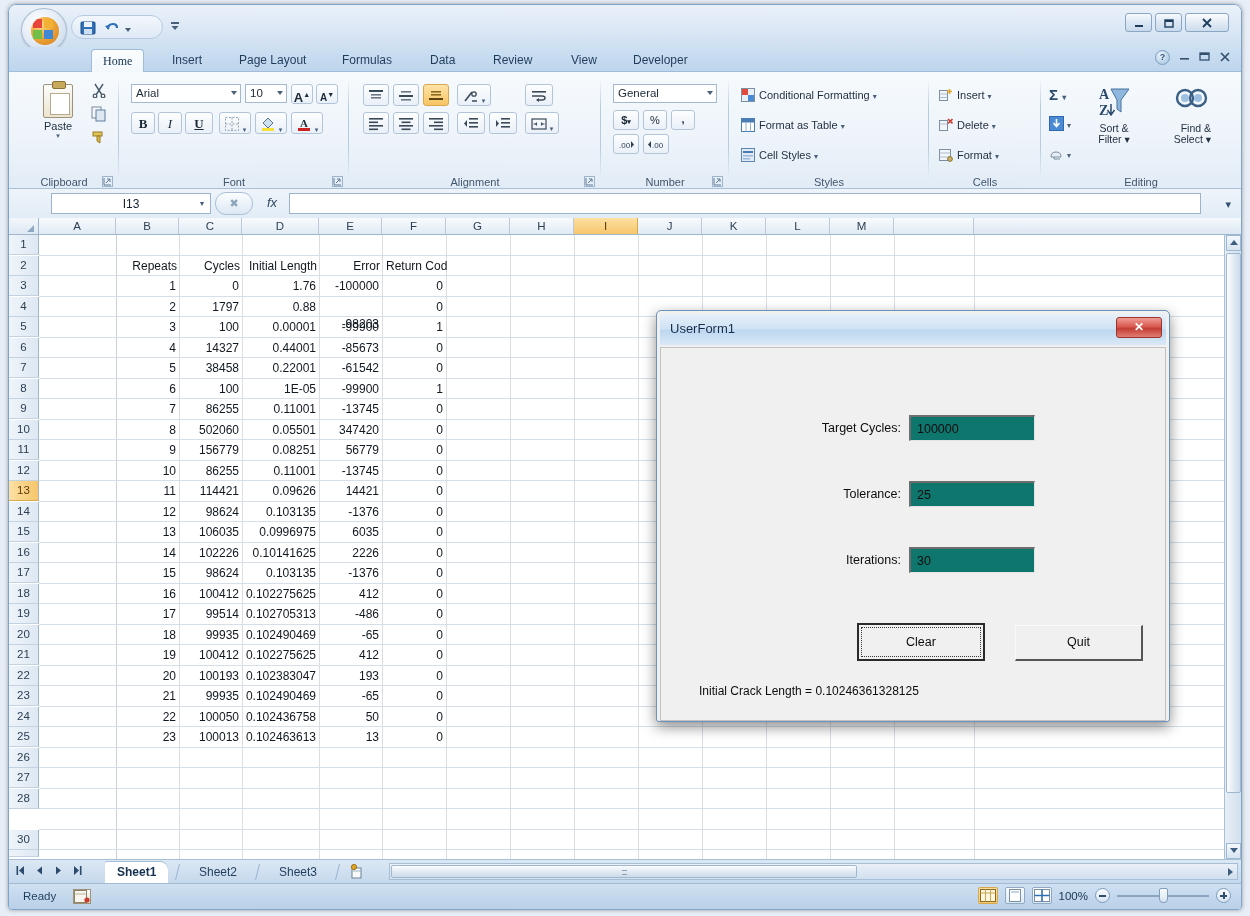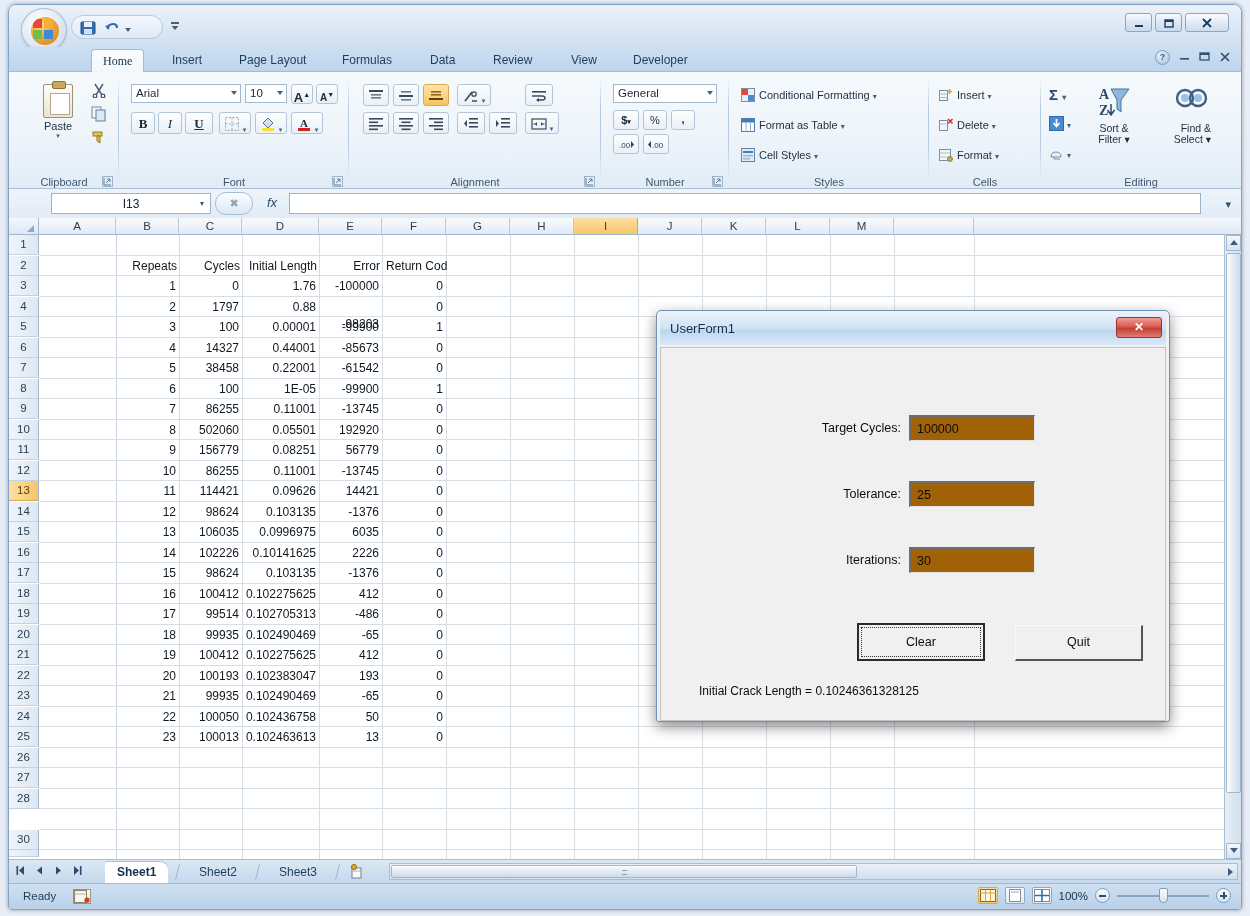--- a/index.html
+++ b/index.html
@@ -304,21 +304,21 @@
     color:#ffffff; font-size:12px; font-weight:bold; text-align:center; line-height:19px;
   }
   .uf-body {
     position:relative; height:374px; margin-top:2px;
     background:#f0f0f0; border:1px solid #c3c3c3;
   }
   .uf-label {
     position:absolute; font-size:12.5px; color:#0d0d0d; text-align:right;
   }
   .uf-input {
-    position:absolute; background:#a16207;
+    position:absolute; background:#0f766e;
     border-top:2px solid #6e6e6e; border-left:2px solid #6e6e6e;
     border-right:1px solid #e3e3e3; border-bottom:1px solid #e3e3e3;
     font-size:12.5px; color:#0d0d0d; padding-left:6px; line-height:24px;
   }
   .uf-btn {
     position:absolute; height:36px;
     background:#f0f0f0;
     border-top:1px solid #fafafa; border-left:1px solid #fafafa;
     border-right:2px solid #555555; border-bottom:2px solid #555555;
     font-size:12.5px; color:#0d0d0d; text-align:center; line-height:33px;
@@ -868,21 +868,21 @@
           <div class="cell num" style="left: 107px; top: 182px; width: 63px;">7</div>
           <div class="cell num" style="left: 170px; top: 182px; width: 63px;">86255</div>
           <div class="cell num" style="left: 233px; top: 182px; width: 77px;">0.11001</div>
           <div class="cell num" style="left: 310px; top: 182px; width: 63px;">-13745</div>
           <div class="cell num" style="left: 373px; top: 182px; width: 64px;">0</div>
           <div class="rowhdr" style="top: 201.5px;">10</div>
           <div class="gridline-h" style="top: 221px; right: 17px;"></div>
           <div class="cell num" style="left: 107px; top: 202.5px; width: 63px;">8</div>
           <div class="cell num" style="left: 170px; top: 202.5px; width: 63px;">502060</div>
           <div class="cell num" style="left: 233px; top: 202.5px; width: 77px;">0.05501</div>
-          <div class="cell num" style="left: 310px; top: 202.5px; width: 63px;">192920</div>
+          <div class="cell num" style="left: 310px; top: 202.5px; width: 63px;">347420</div>
           <div class="cell num" style="left: 373px; top: 202.5px; width: 64px;">0</div>
           <div class="rowhdr" style="top: 222px;">11</div>
           <div class="gridline-h" style="top: 241.5px; right: 17px;"></div>
           <div class="cell num" style="left: 107px; top: 223px; width: 63px;">9</div>
           <div class="cell num" style="left: 170px; top: 223px; width: 63px;">156779</div>
           <div class="cell num" style="left: 233px; top: 223px; width: 77px;">0.08251</div>
           <div class="cell num" style="left: 310px; top: 223px; width: 63px;">56779</div>
           <div class="cell num" style="left: 373px; top: 223px; width: 64px;">0</div>
           <div class="rowhdr" style="top: 242.5px;">12</div>
           <div class="gridline-h" style="top: 262px; right: 17px;"></div>

